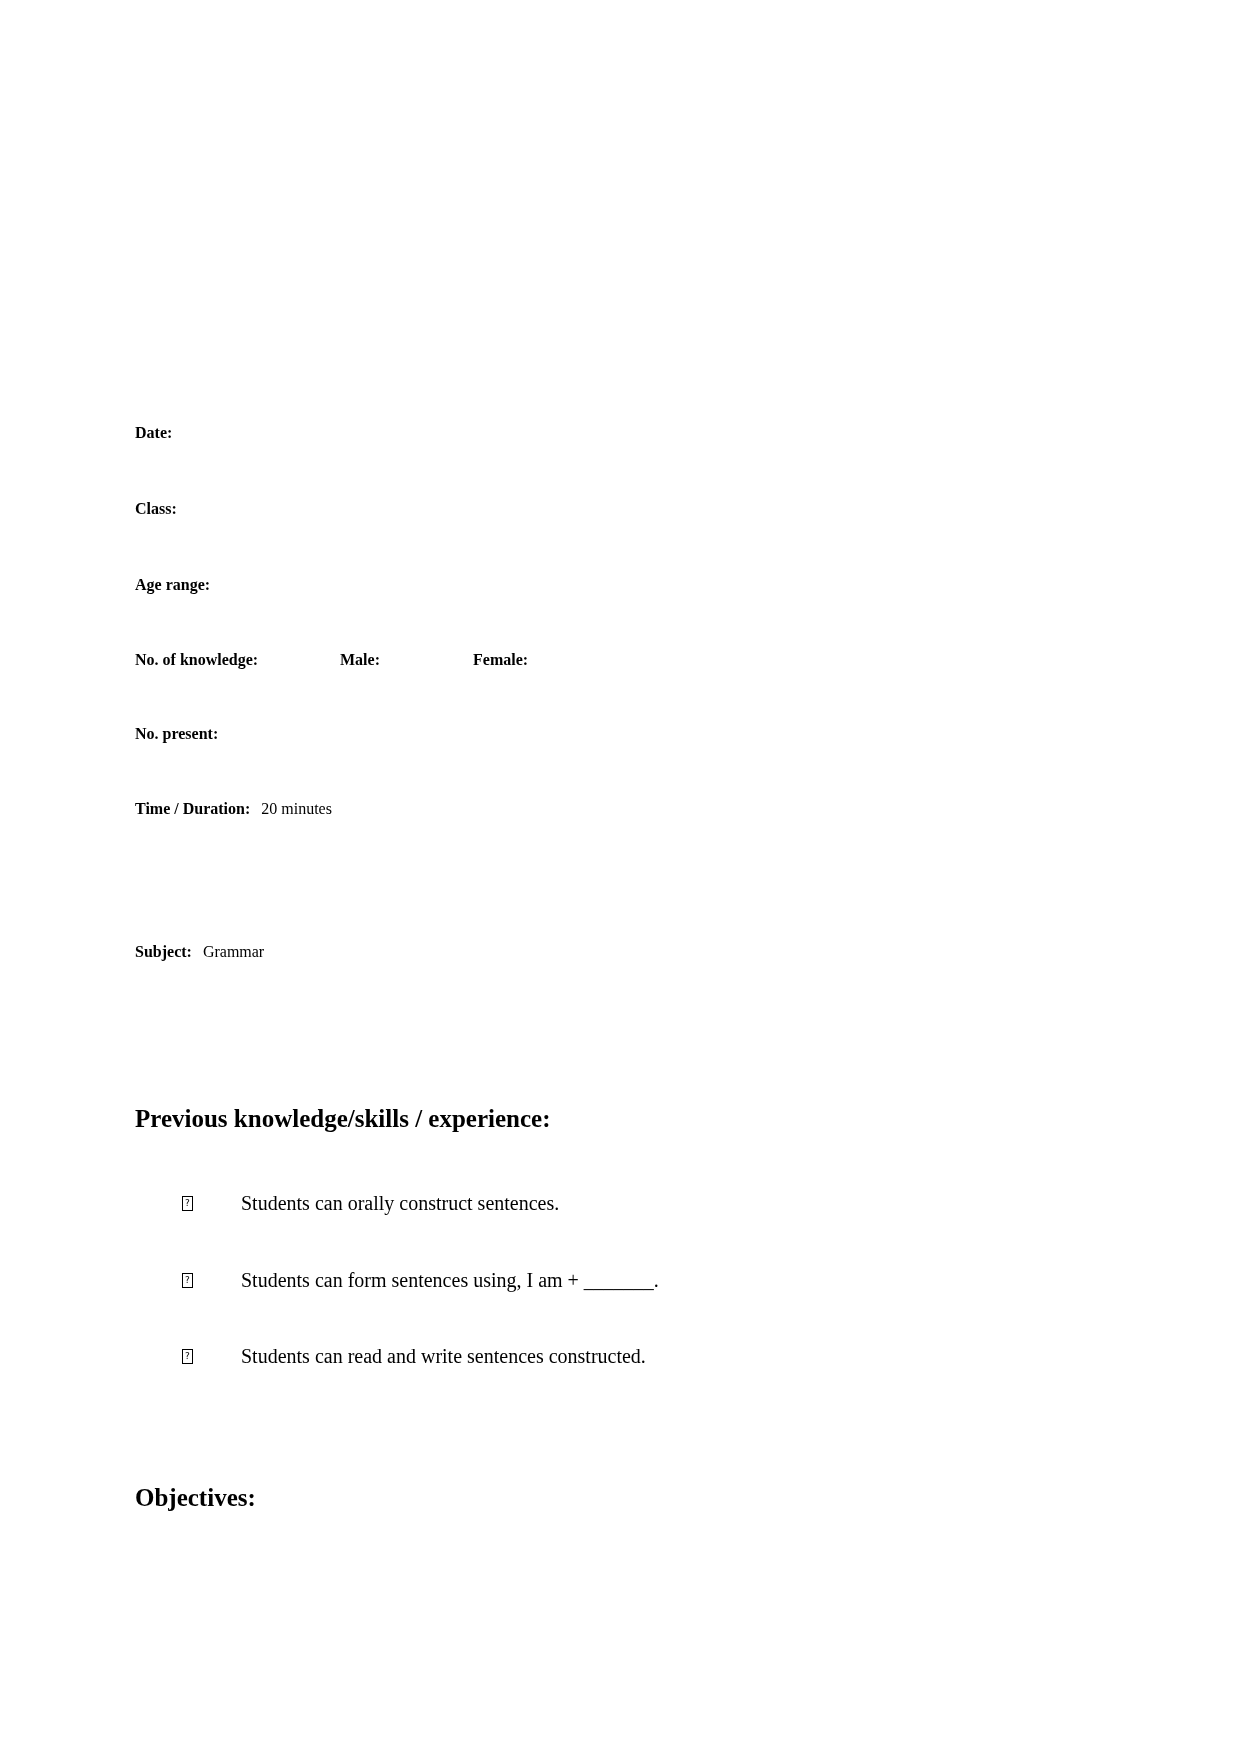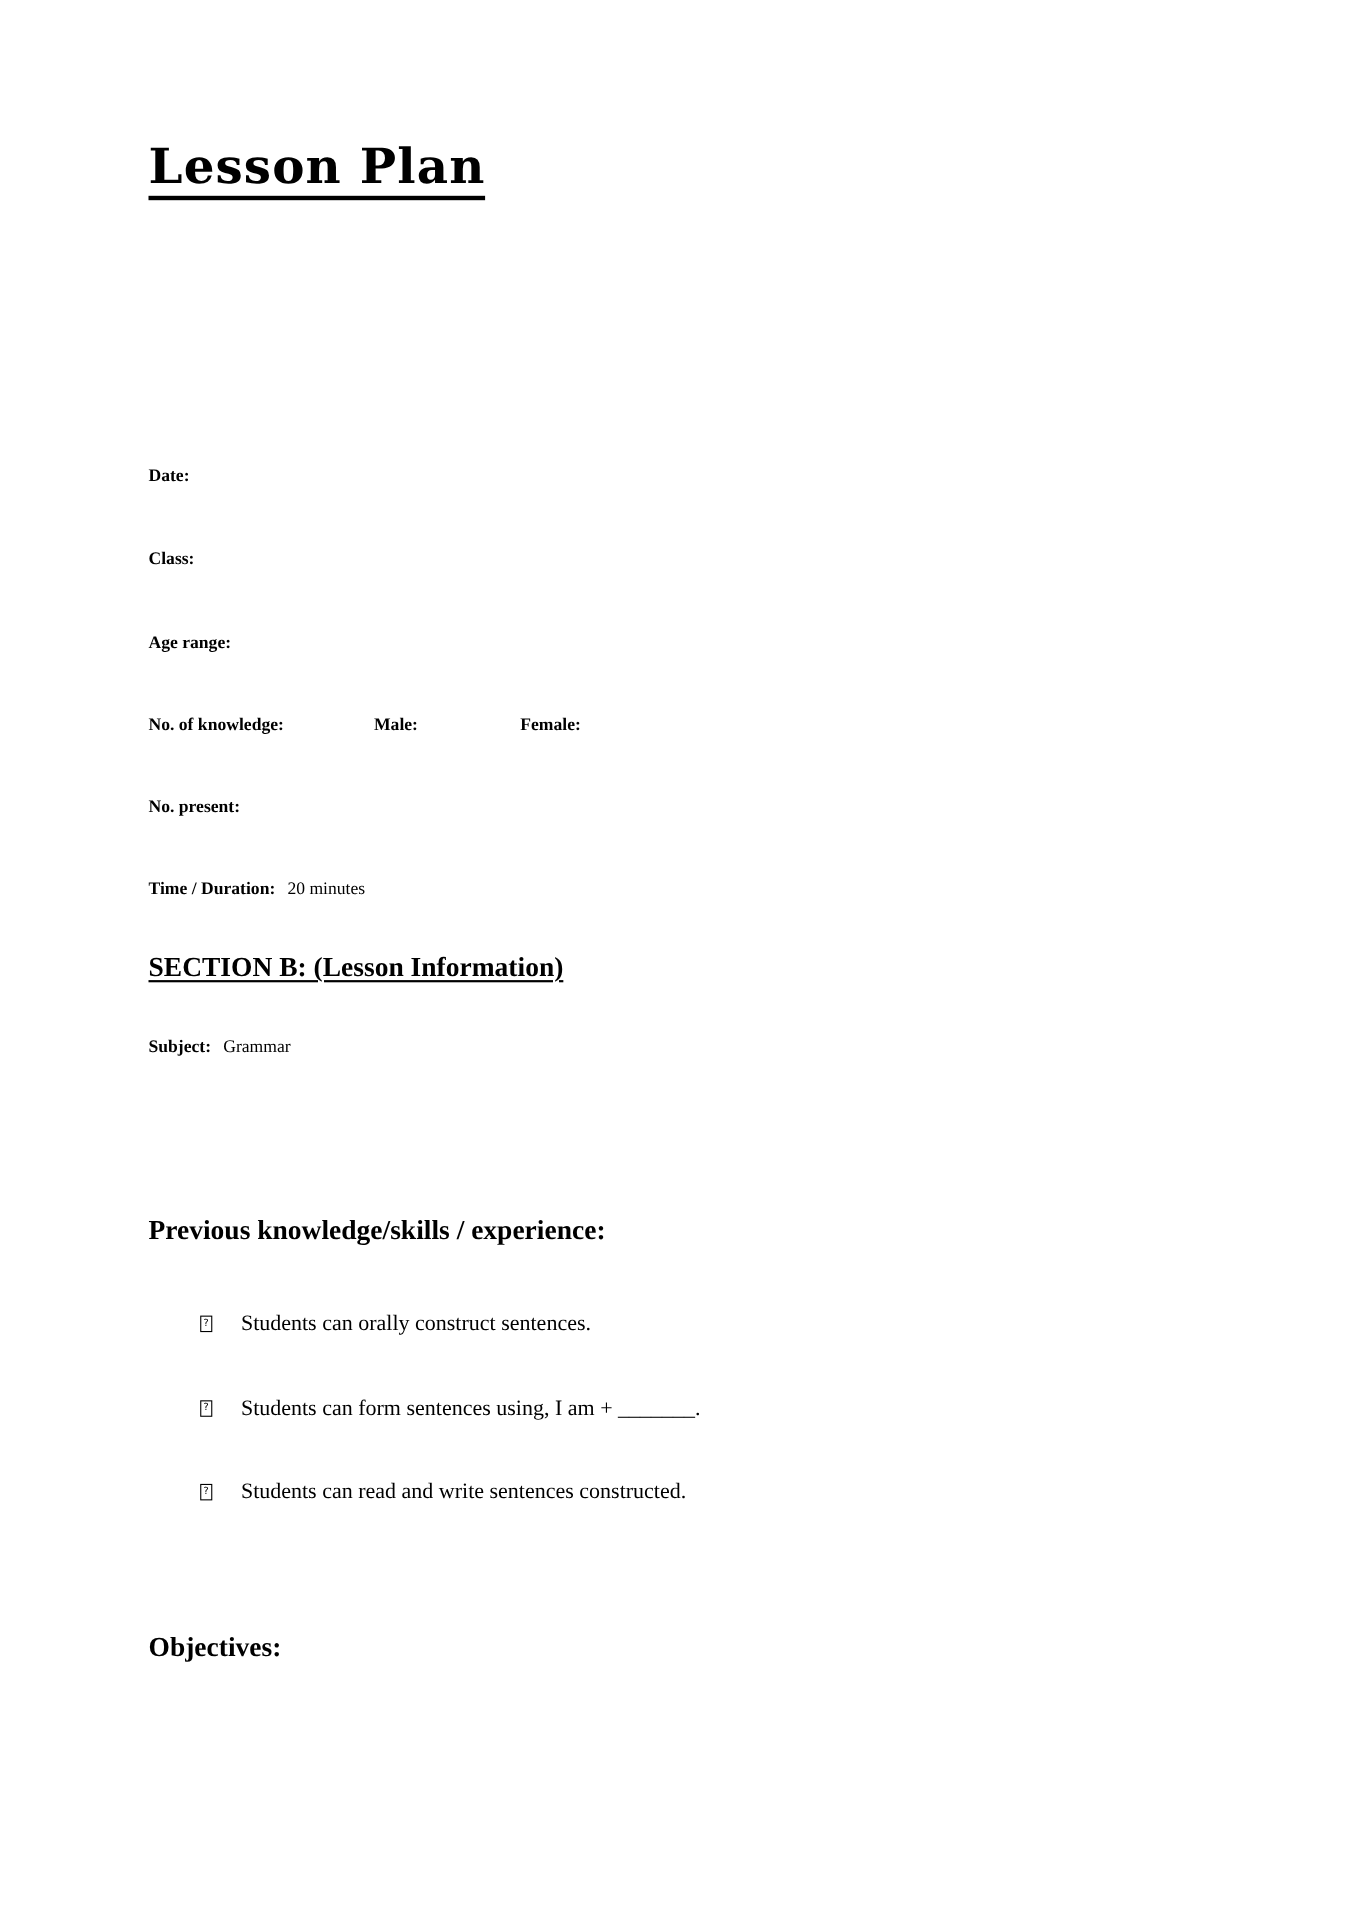--- a/index.html
+++ b/index.html
@@ -80,49 +80,47 @@
     height: 15px;
     border: 1px solid #000;
     font-size: 9px;
     line-height: 13px;
     text-align: center;
     font-family: "DejaVu Sans", sans-serif;
     margin-right: 26px;
     align-self: center;
     flex: none;
   }
-  .bullet-text { white-space: nowrap; }
+  .bullet-text { white-space: nowrap; margin-left: 22px; }
 </style>
 </head>
 <body>
 
 <div id="page">
 
-  <h1 class="abs doc-title">Lesson Plan</h1>
 
 
   <div class="abs field-line line-date">Date:</div>
 
   <div class="abs field-line line-class">Class:</div>
 
   <div class="abs field-line line-age">Age range:</div>
 
   <div class="abs field-line line-students" style="position:absolute;">
     <span>No. of knowledge:</span>
     <span class="pos-male">Male:</span>
     <span class="pos-female">Female:</span>
   </div>
 
   <div class="abs field-line line-present">No. present:</div>
 
   <div class="abs field-line line-time">
     <span class="inline-label">Time / Duration:</span><span class="inline-value">20 minutes</span>
   </div>
 
-  <h2 class="abs section-heading heading-b">SECTION B: (Lesson Information)</h2>
 
   <div class="abs field-line line-subject">
     <span class="inline-label">Subject:</span><span class="inline-value">Grammar</span>
   </div>
 
 
   <h2 class="abs sub-heading heading-prev">Previous knowledge/skills / experience:</h2>
 
   <div class="abs bullet-row bullet-1">
     <span class="tofu">?</span>

